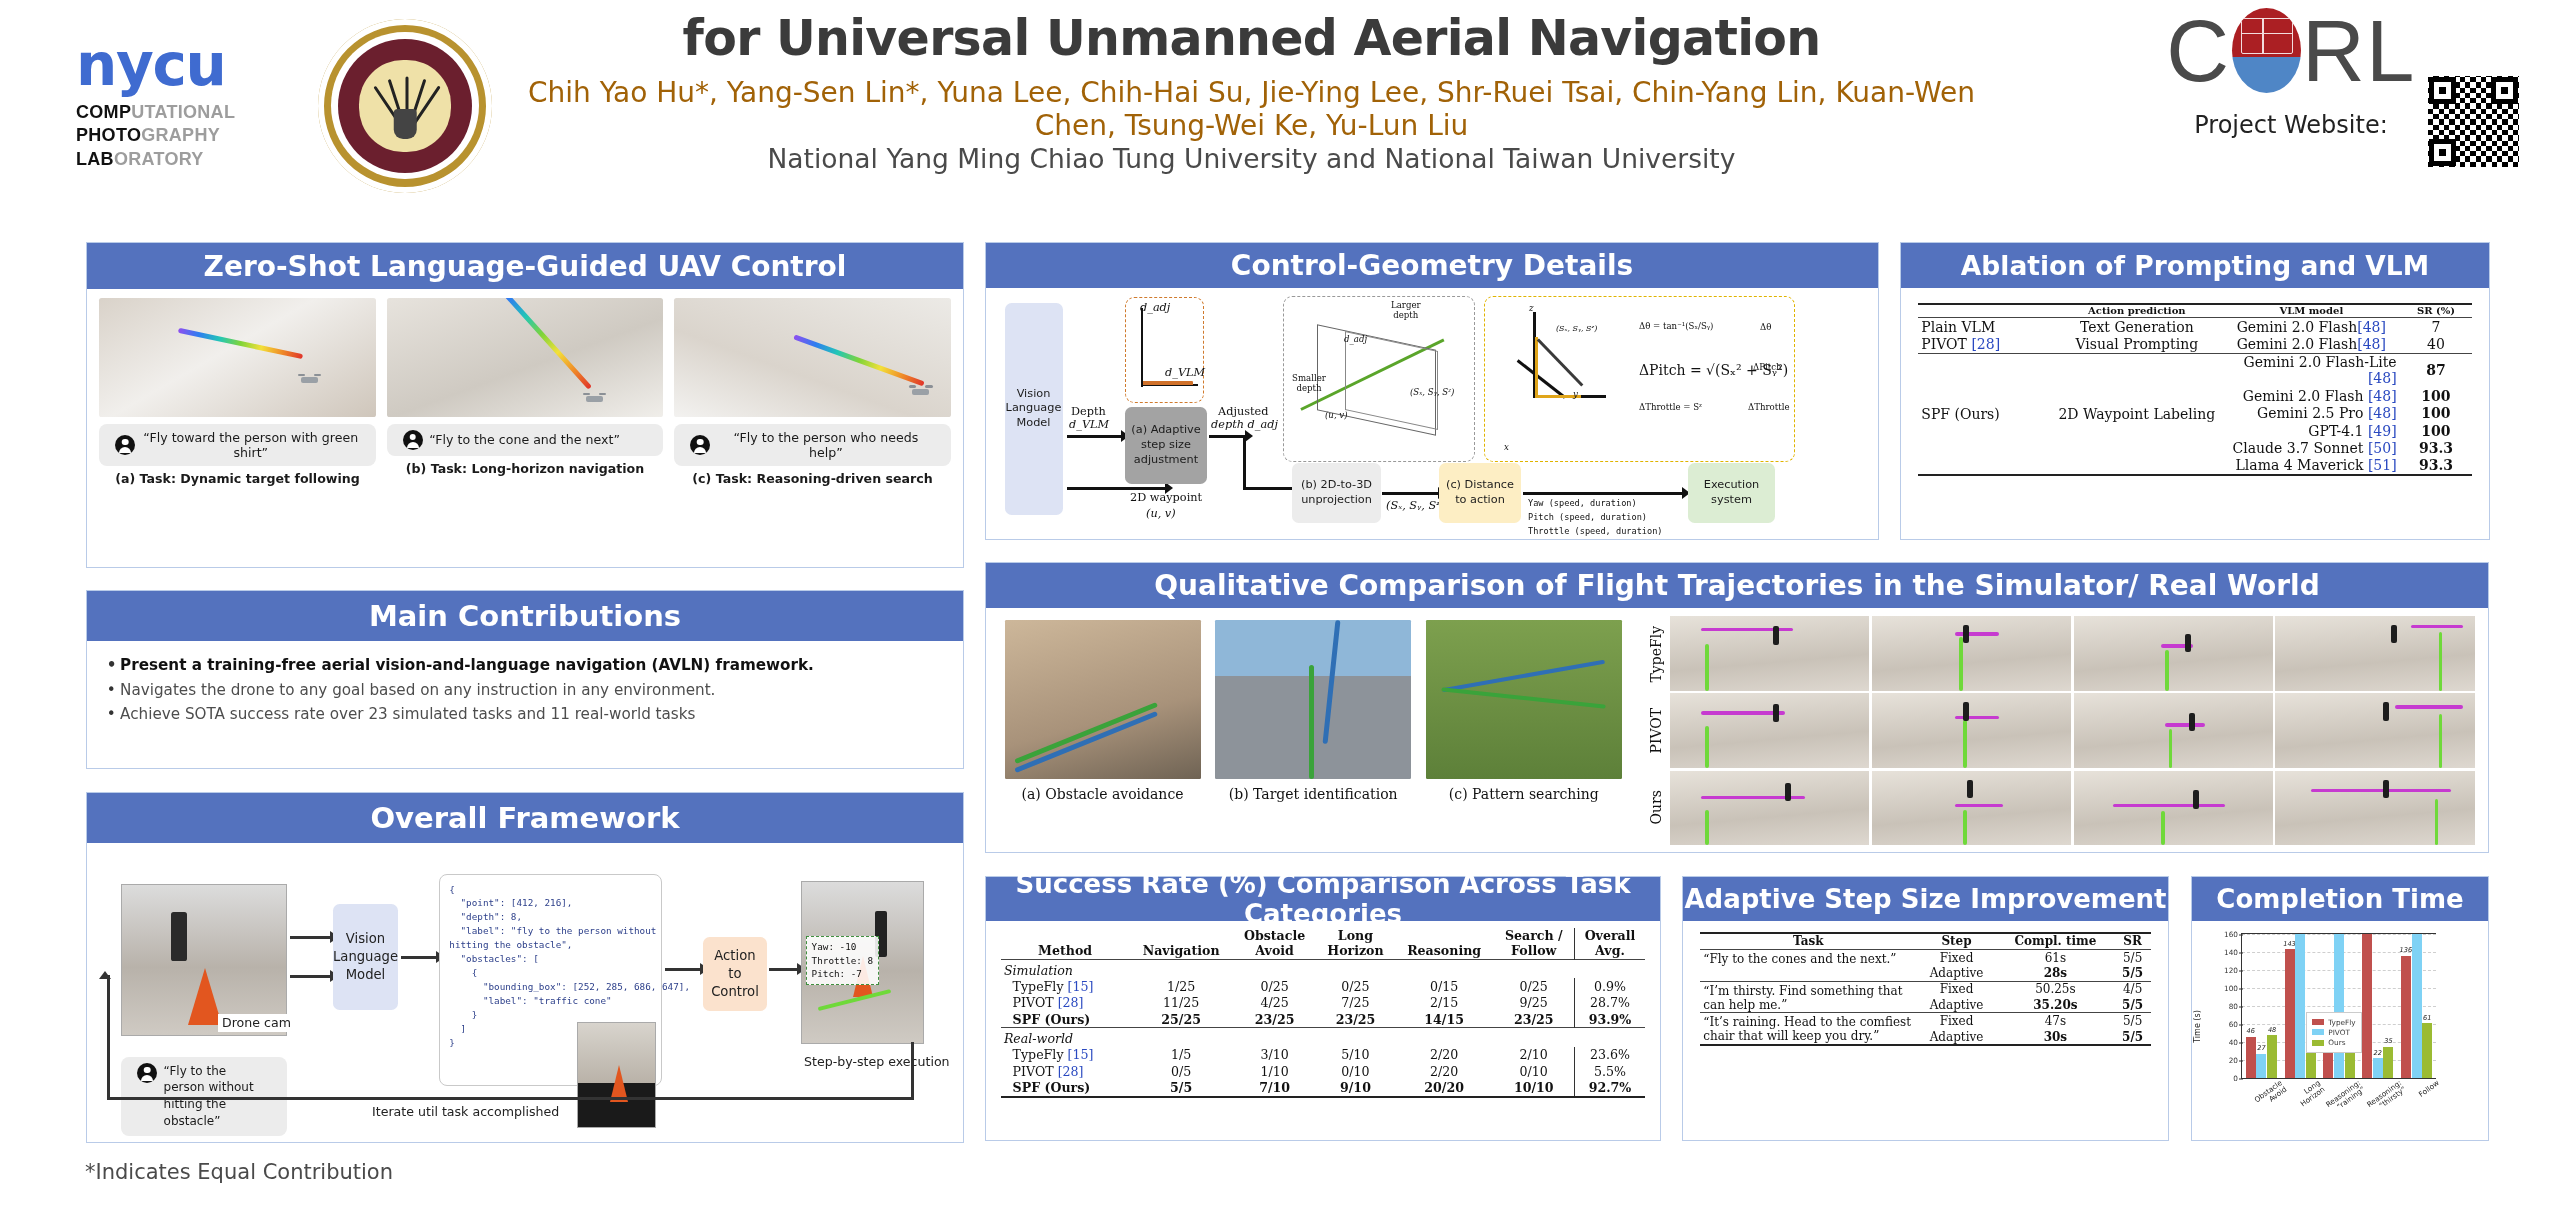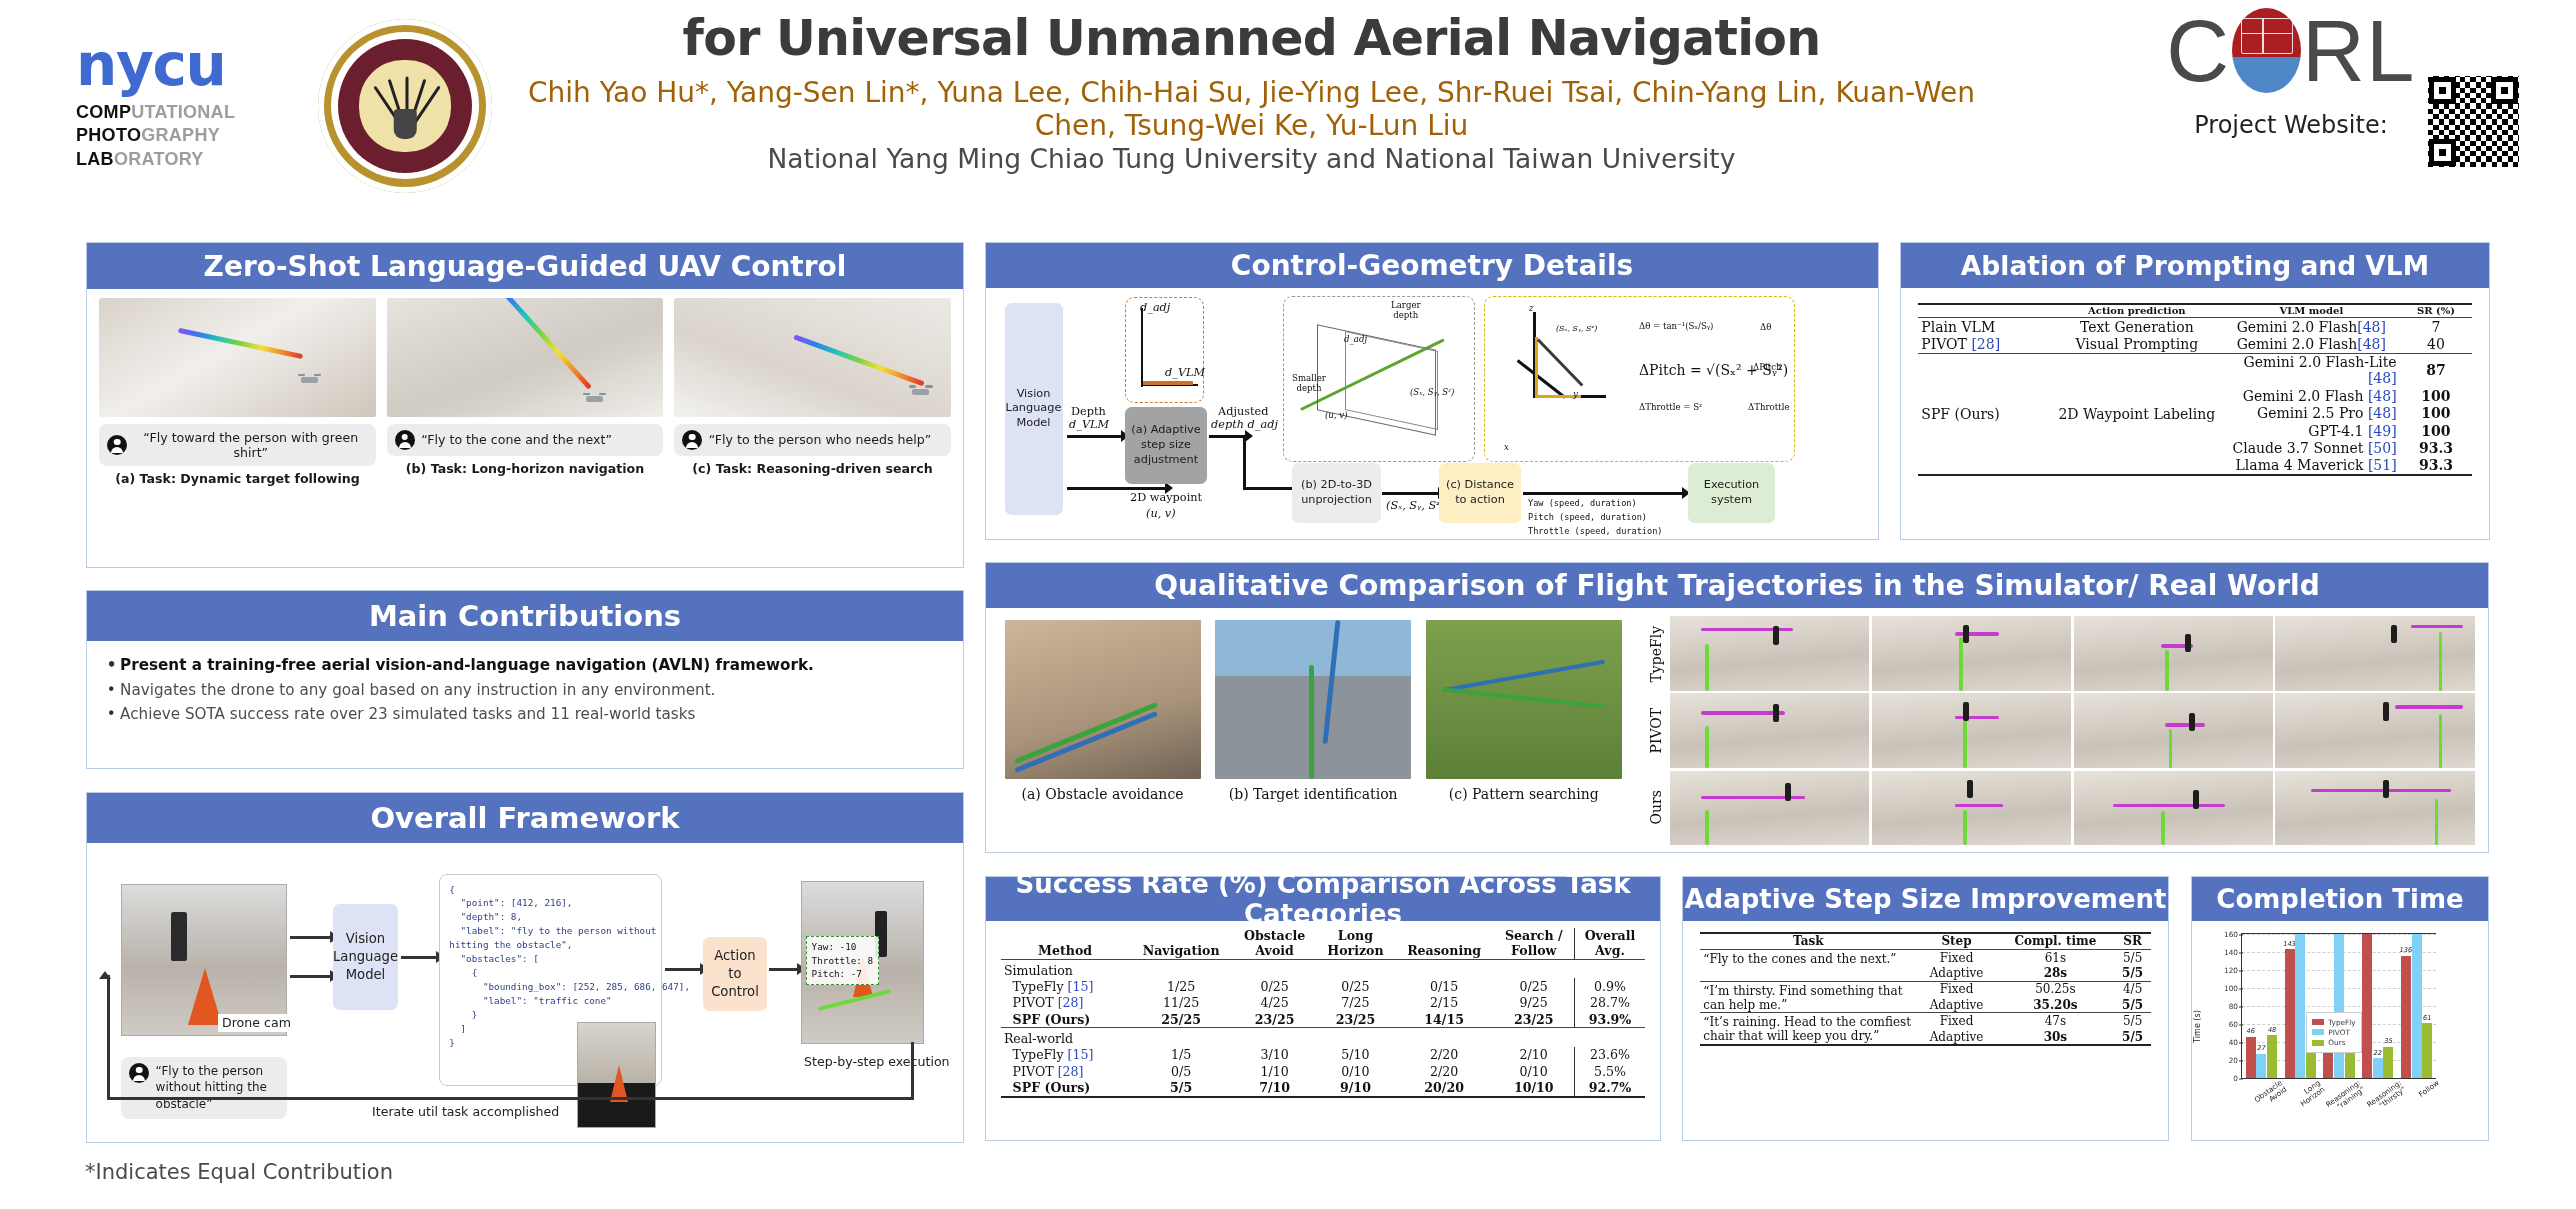--- a/index.html
+++ b/index.html
@@ -95,21 +95,21 @@
   .zs-img { height:119px; border-radius:2.6px; position:relative; overflow:hidden;
             background:linear-gradient(150deg,#d9d2c9,#f1efec 45%,#cfc6bb); }
   .zs-img.b { background:linear-gradient(160deg,#e7e3dd,#cfcac2 55%,#f0eeea); }
   .zs-img.c { background:linear-gradient(200deg,#eceae6,#dad4cc 60%,#f3f2f0); }
   .traj { position:absolute; height:4.6px; border-radius:2.6px;
           background:linear-gradient(90deg,#8e4ff0,#2e7ef0,#23c6b6,#7fd43a,#f3e03a,#ef8c28,#e0342a); }
   .drone { position:absolute; width:17px; height:6.6px; background:#9aa0a6; border-radius:2px;}
   .drone:before,.drone:after{content:"";position:absolute;top:-3.3px;width:7.3px;height:2.6px;
           border-radius:2px;background:#8b9096;}
   .drone:before{left:-3.3px;} .drone:after{right:-3.3px;}
-  .bubble { margin-top:6.6px; background:#ececec; border-radius:8px; padding:6px 8px;
+  .bubble { margin-top:6.6px; background:#ececec; border-radius:8px; padding:6px 16px;
             display:flex; align-items:center; gap:6.6px; min-height:30.5px; }
   .avatar { width:20px; height:20px; border-radius:50%; background:#111; position:relative;
             flex:0 0 auto; }
   .avatar:before{content:"";position:absolute;left:50%;top:4px;transform:translateX(-50%);
             width:6.6px;height:6.6px;border-radius:50%;background:#fff;}
   .avatar:after{content:"";position:absolute;left:50%;bottom:2px;transform:translateX(-50%);
             width:12px;height:6px;border-radius:6px 6px 0 0;background:#fff;}
   .bubble span { font-size:12.6px; color:#1b1b1b; font-family:"DejaVu Sans", sans-serif; }
   .zs-cap { margin-top:5.3px; font-size:12.6px; font-weight:700; color:#1b1b1b;
             font-family:"DejaVu Sans", sans-serif; }
@@ -177,21 +177,21 @@
   .gperson{position:absolute;width:6px;height:18.5px;background:#1d1d1d;border-radius:2px;}
 
   
   table.sci { width:100%; border-collapse:collapse;
               font-family:"DejaVu Serif", serif; color:#111; }
   table.sci th, table.sci td { padding:0.7px 3.3px; }
   .rule-top{border-top:2px solid #222;} .rule-mid{border-top:1px solid #444;}
   .rule-bot{border-bottom:2px solid #222;}
   .ref{color:#2a49c0;}
   .ctr{text-align:center;} .rt{text-align:right;} .bold{font-weight:700;}
-  .ital{}
+  .ital{font-style:italic;}
 
   #ablation-wrap{padding:14.6px 17px 0 17px;}
   #tbl-ablation{font-size:14px;}
   #tbl-ablation th{font-weight:700;font-size:10px;}
 
   #success-wrap{padding:6.6px 14.6px 0 14.6px;}
   #tbl-success{font-size:12.6px;}
   #tbl-success th{font-weight:700;}
   .vline{border-left:1px solid #333;}
 

